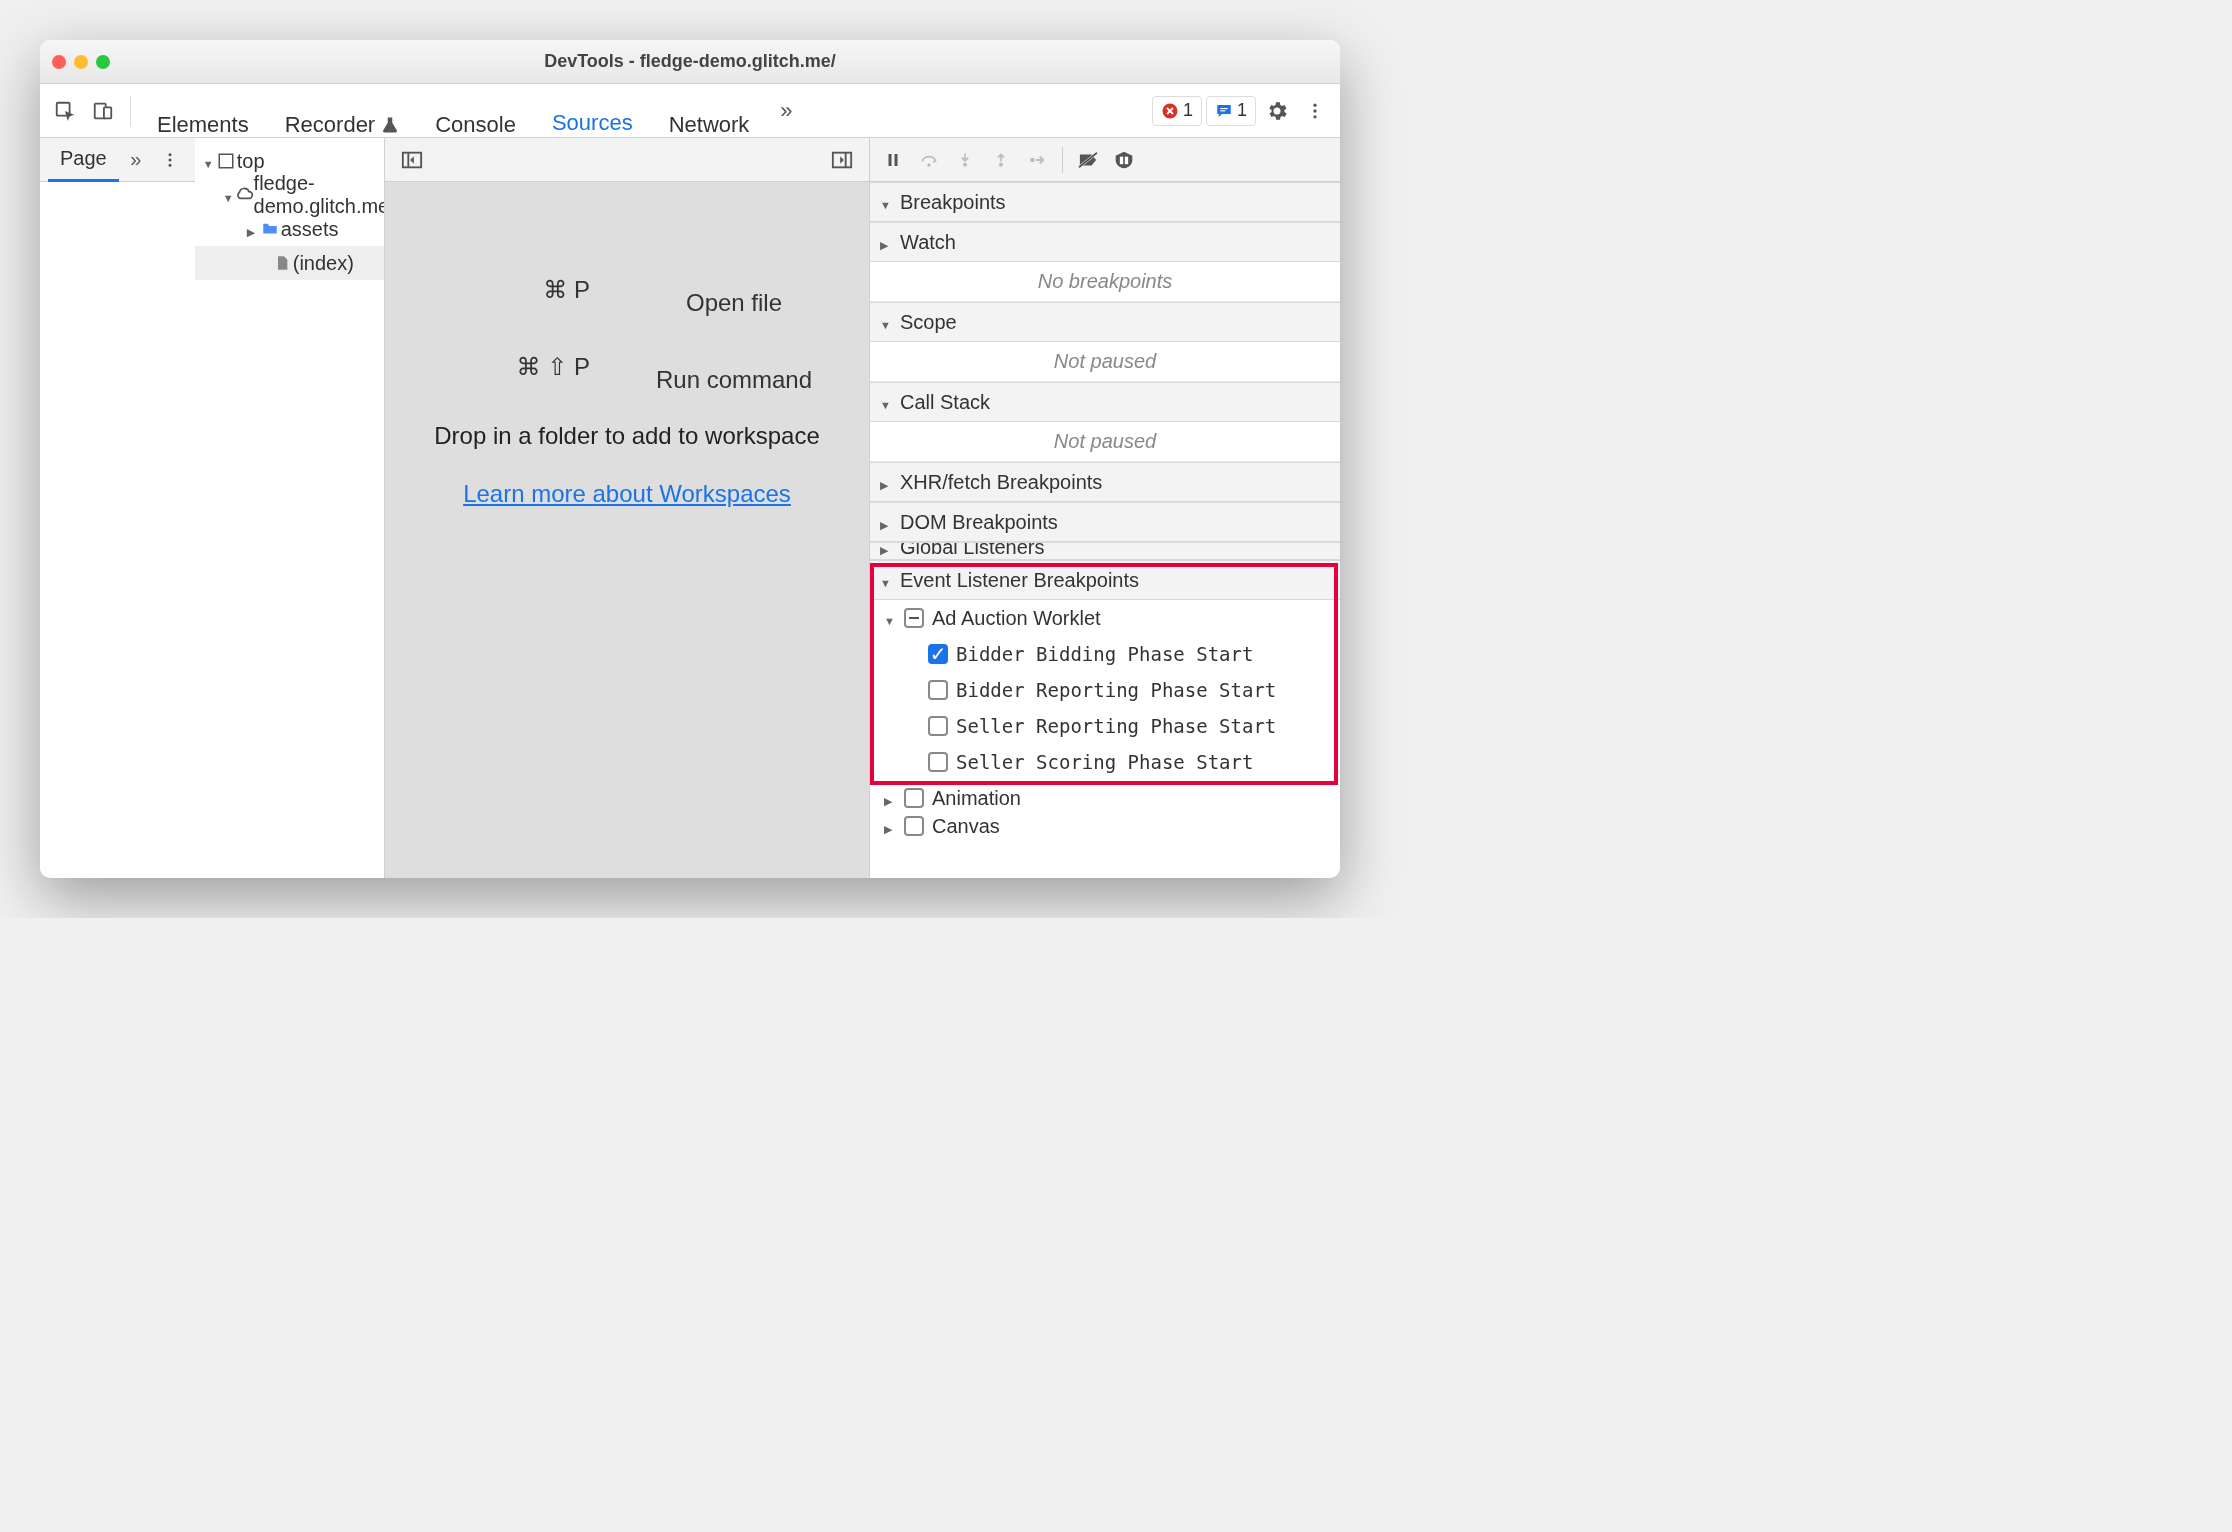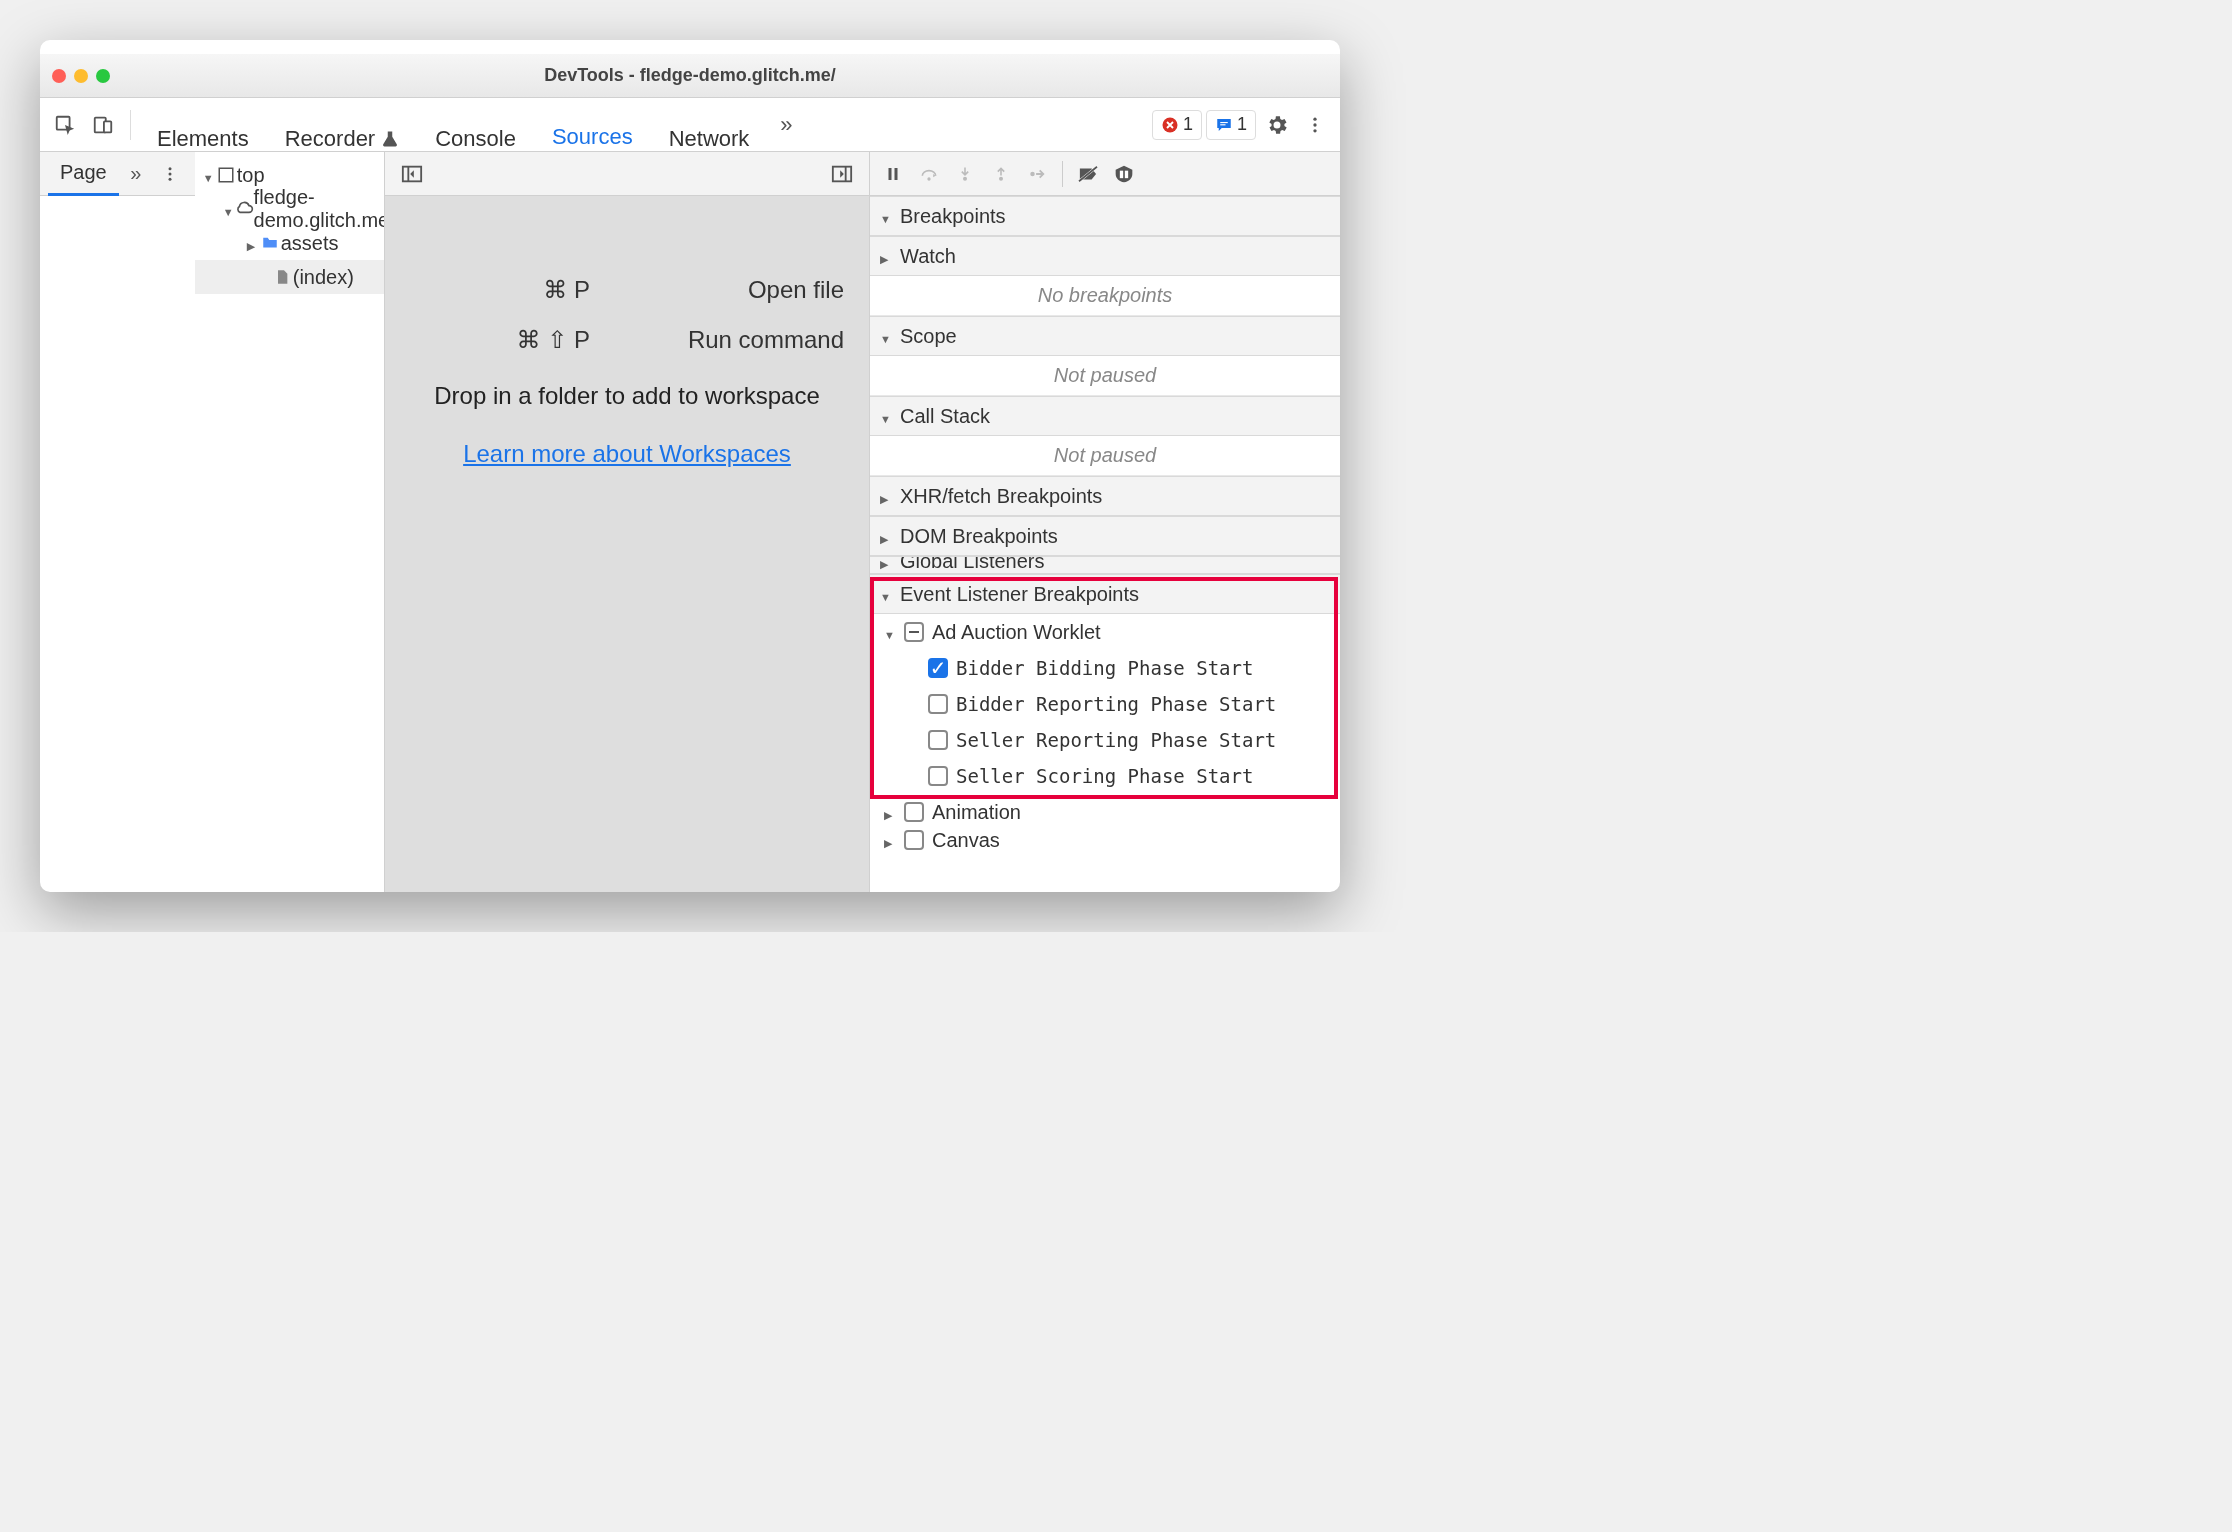--- a/index.html
+++ b/index.html
@@ -19,21 +19,20 @@
   position: relative;
 }
 .titlebar {
   height: 44px;
   background: linear-gradient(#f6f6f6,#e8e8e8);
   display: flex;
   align-items: center;
   padding: 0 12px;
   border-bottom: 1px solid #d0d0d0;
   position: relative;
-  margin-top: 14px;
 }
 .traffic { display:flex; gap:8px; }
 .dot { width:14px; height:14px; border-radius:50%; }
 .dot.red { background:#ff5f57; }
 .dot.yellow { background:#febc2e; }
 .dot.green { background:#28c840; }
 .titlebar-title {
   position:absolute; left:0; right:0; text-align:center;
   font-size:18px; color:#444; font-weight:600;
 }
@@ -83,21 +82,21 @@
 .tri.down::before { content:"▼"; font-size:11px; color:#666; }
 .tri.right::before { content:"▶"; font-size:11px; color:#666; }
 .tri.none::before { content:""; }
 .ficon { width:22px; height:22px; display:flex; align-items:center; justify-content:center; }
 
 .midcol { flex:1; border-right:1px solid #d0d0d0; display:flex; flex-direction:column; background:#dedede; }
 .midcol .panehdr { background:#f3f3f3; justify-content:space-between; padding:0 10px; }
 .midbody { flex:1; display:flex; flex-direction:column; align-items:center; justify-content:flex-start; padding-top:80px; gap:22px; }
 .hintrow { display:flex; gap:34px; align-items:center; font-size:24px; color:#333; }
 .hintkeys { width:180px; text-align:right; font-size:24px; color:#333; }
-.hintlabel { width:220px; text-align:right; }
+.hintlabel { width:220px; text-align:center;margin-top:27px; }
 .droptext { font-size:24px; color:#222; margin-top:6px; }
 .learn { color:#1a73e8; text-decoration:underline; font-size:24px; margin-top:8px; }
 
 .rightcol { width:470px; display:flex; flex-direction:column; overflow:hidden; }
 .dbgtool {
   height:44px; display:flex; align-items:center;
   border-bottom:1px solid #d0d0d0;
   background:#f3f3f3;
   padding:0 6px; gap:2px;
 }

